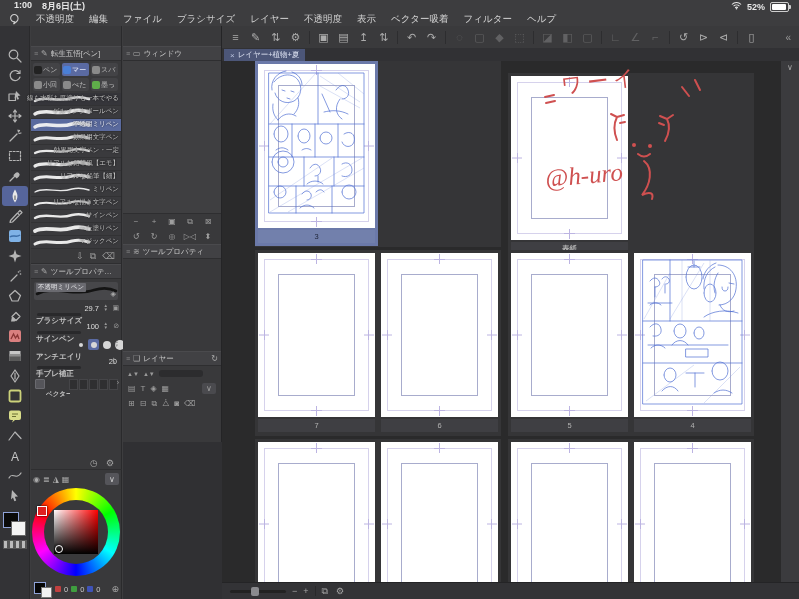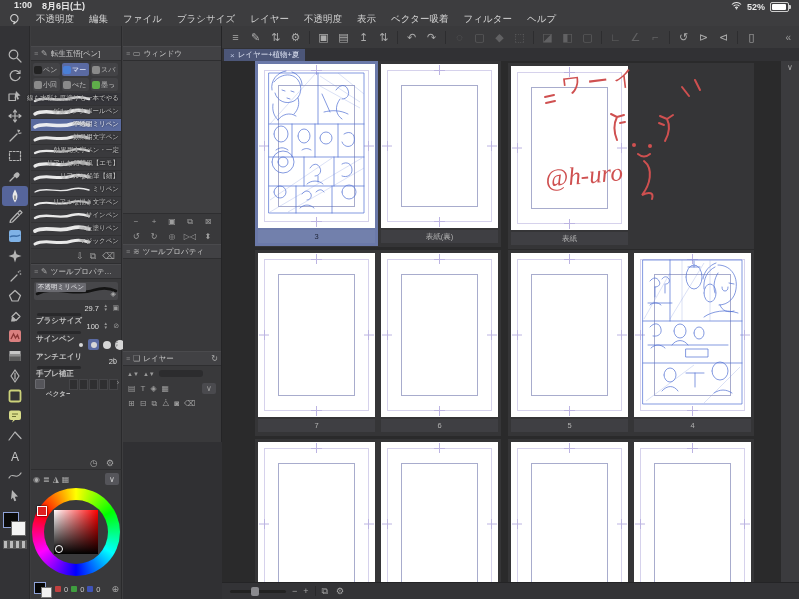--- a/index.html
+++ b/index.html
@@ -660,32 +660,22 @@
                 <path d="M78,26 c4,-6 10,-6 12,0 c2,5 -1,9 -6,9 M82,35 c-6,8 -4,16 2,20 M66,48 c8,-2 16,-2 24,2 M64,30 l8,18" fill="none" stroke="#4f6fd2" stroke-width=".7" stroke-linecap="round"></path>
                 <path d="M62,12 l40,26 M62,22 l40,22" fill="none" stroke="#7b93de" stroke-width=".5" opacity=".55"></path>
                 <path d="M16,70 a7,8 0 1 0 14,0 a7,8 0 1 0 -14,0 M40,72 a6,7 0 1 0 12,0 a6,7 0 1 0 -12,0 M62,74 a6,6 0 1 0 12,0 a6,6 0 1 0 -12,0 M86,70 c6,-4 12,0 10,8 c-2,6 -10,6 -12,0 M18,86 c4,-3 8,-3 12,0 M44,86 c3,-2 6,-2 9,0" fill="none" stroke="#4f6fd2" stroke-width=".7" stroke-linecap="round"></path>
                 <path d="M14,98 a11,11 0 1 0 22,0 a11,11 0 1 0 -22,0 M20,98 a5,5 0 1 0 10,0 a5,5 0 1 0 -10,0 M52,104 c3,-5 8,-5 10,0 c2,4 -1,8 -5,8 M49,120 c4,-4 12,-4 16,0 M60,112 l0,6 M84,100 c5,-3 10,0 10,6 c0,5 -5,8 -10,6" fill="none" stroke="#4f6fd2" stroke-width=".7" stroke-linecap="round"></path>
                 <path d="M44,130 c3,-4 7,-4 9,0 c1,3 -1,6 -4,6 M42,144 c4,-4 10,-4 14,0 M58,128 c3,-3 6,-3 8,0 M16,128 a6,6 0 1 0 12,0 a6,6 0 1 0 -12,0 M84,128 a7,7 0 1 0 14,0 a7,7 0 1 0 -14,0" fill="none" stroke="#4f6fd2" stroke-width=".7" stroke-linecap="round"></path>
                 <path d="M12,148 L104,94 M12,136 L74,94 M30,148 L106,104 M12,60 L58,9 M80,9 L106,30" fill="none" stroke="#7b93de" stroke-width=".5" opacity=".55"></path>
               </svg>
             </div>
             <div class="page-label">3</div>
           </div>
-          <div class="page-cell" style="left: 126px;">
-            <div class="page-thumb">
-              <svg width="117" height="164" viewBox="0 0 117 164" style="position:absolute;left:0;top:0;">
-                <rect x="6.5" y="6.5" width="104" height="151" fill="none" stroke="#d6d2ec" stroke-width="1"></rect>
-                <rect x="20.5" y="21.5" width="76" height="121" fill="none" stroke="#a8accd" stroke-width="1"></rect>
-                <path d="M58.5,1 V11 M58.5,153 V163 M1,82 H11 M106,82 H116 M53,6.5 h11 M53,157.5 h11 M6.5,77 v10 M110.5,77 v10" stroke="#bcb4e2" stroke-width="1" fill="none"></path>
-              </svg>
-            </div>
-            <div class="page-label">表紙(裏)</div>
-          </div>
-        </div>
-        <div class="page-group" style="left: 286px; top: 2px;">
+        </div>
+        <div class="page-group" style="left: 286px; top: 12px; font-weight: bold;">
           <div class="page-cell" style="left: 3px;">
             <div class="page-thumb">
               <svg width="117" height="164" viewBox="0 0 117 164" style="position:absolute;left:0;top:0;">
                 <rect x="6.5" y="6.5" width="104" height="151" fill="none" stroke="#d6d2ec" stroke-width="1"></rect>
                 <rect x="20.5" y="21.5" width="76" height="121" fill="none" stroke="#a8accd" stroke-width="1"></rect>
                 <path d="M58.5,1 V11 M58.5,153 V163 M1,82 H11 M106,82 H116 M53,6.5 h11 M53,157.5 h11 M6.5,77 v10 M110.5,77 v10" stroke="#bcb4e2" stroke-width="1" fill="none"></path>
               </svg>
             </div>
             <div class="page-label">表紙</div>
           </div>

